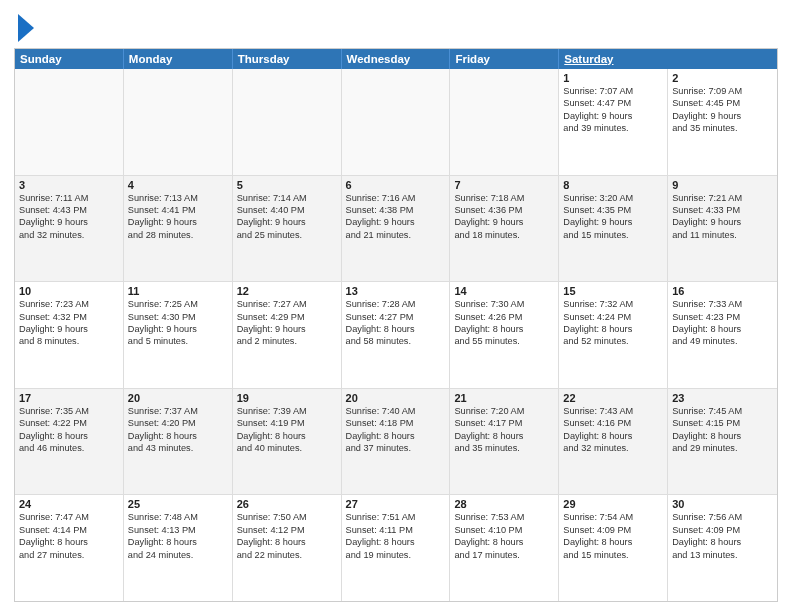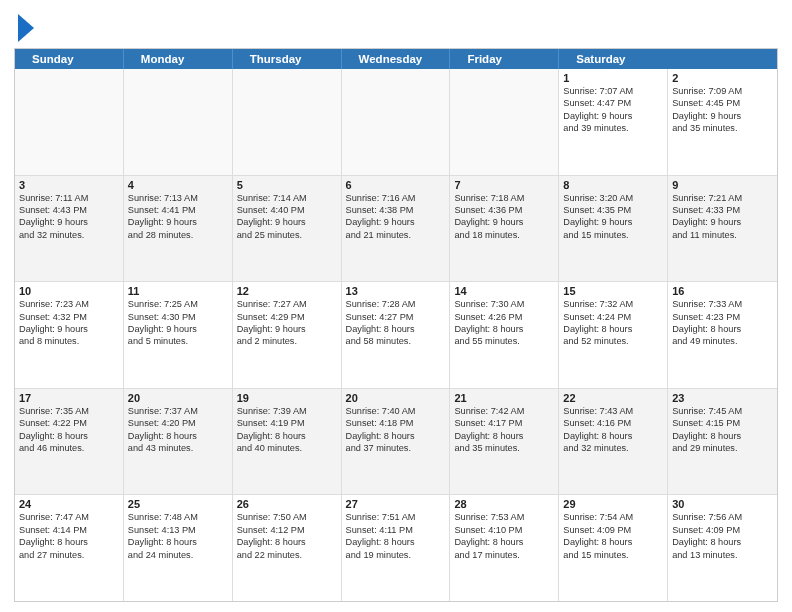--- a/index.html
+++ b/index.html
@@ -69,23 +69,22 @@
       grid-template-columns: repeat(7, 1fr);
       background: #2e75b6;
     }
     .cal-header-cell {
       color: #fff;
       font-size: 11.5px;
       font-weight: bold;
       padding: 4px 5px;
       text-align: left;
       border-right: 1px solid #4a8fd4;
-      margin-left: 12px;
-    }
-    .cal-header-cell:last-child { border-right: none; }
+    }
+    .cal-header-cell:last-child { border-right: none; text-decoration: underline; }
     .cal-body {
       flex: 1;
       display: flex;
       flex-direction: column;
     }
     .cal-row {
       display: grid;
       grid-template-columns: repeat(7, 1fr);
       flex: 1;
       border-bottom: 1px solid #ddd;
@@ -291,21 +290,21 @@
           </div>
           <div class="cal-cell alt">
             <div class="day-num">20</div>
             <div class="cell-line">Sunrise: 7:40 AM</div>
             <div class="cell-line">Sunset: 4:18 PM</div>
             <div class="cell-line">Daylight: 8 hours</div>
             <div class="cell-line">and 37 minutes.</div>
           </div>
           <div class="cal-cell alt">
             <div class="day-num">21</div>
-            <div class="cell-line">Sunrise: 7:42 AM</div>
+            <div class="cell-line">Sunrise: 7:20 AM</div>
             <div class="cell-line">Sunset: 4:17 PM</div>
             <div class="cell-line">Daylight: 8 hours</div>
             <div class="cell-line">and 35 minutes.</div>
           </div>
           <div class="cal-cell alt">
             <div class="day-num">22</div>
             <div class="cell-line">Sunrise: 7:43 AM</div>
             <div class="cell-line">Sunset: 4:16 PM</div>
             <div class="cell-line">Daylight: 8 hours</div>
             <div class="cell-line">and 32 minutes.</div>

